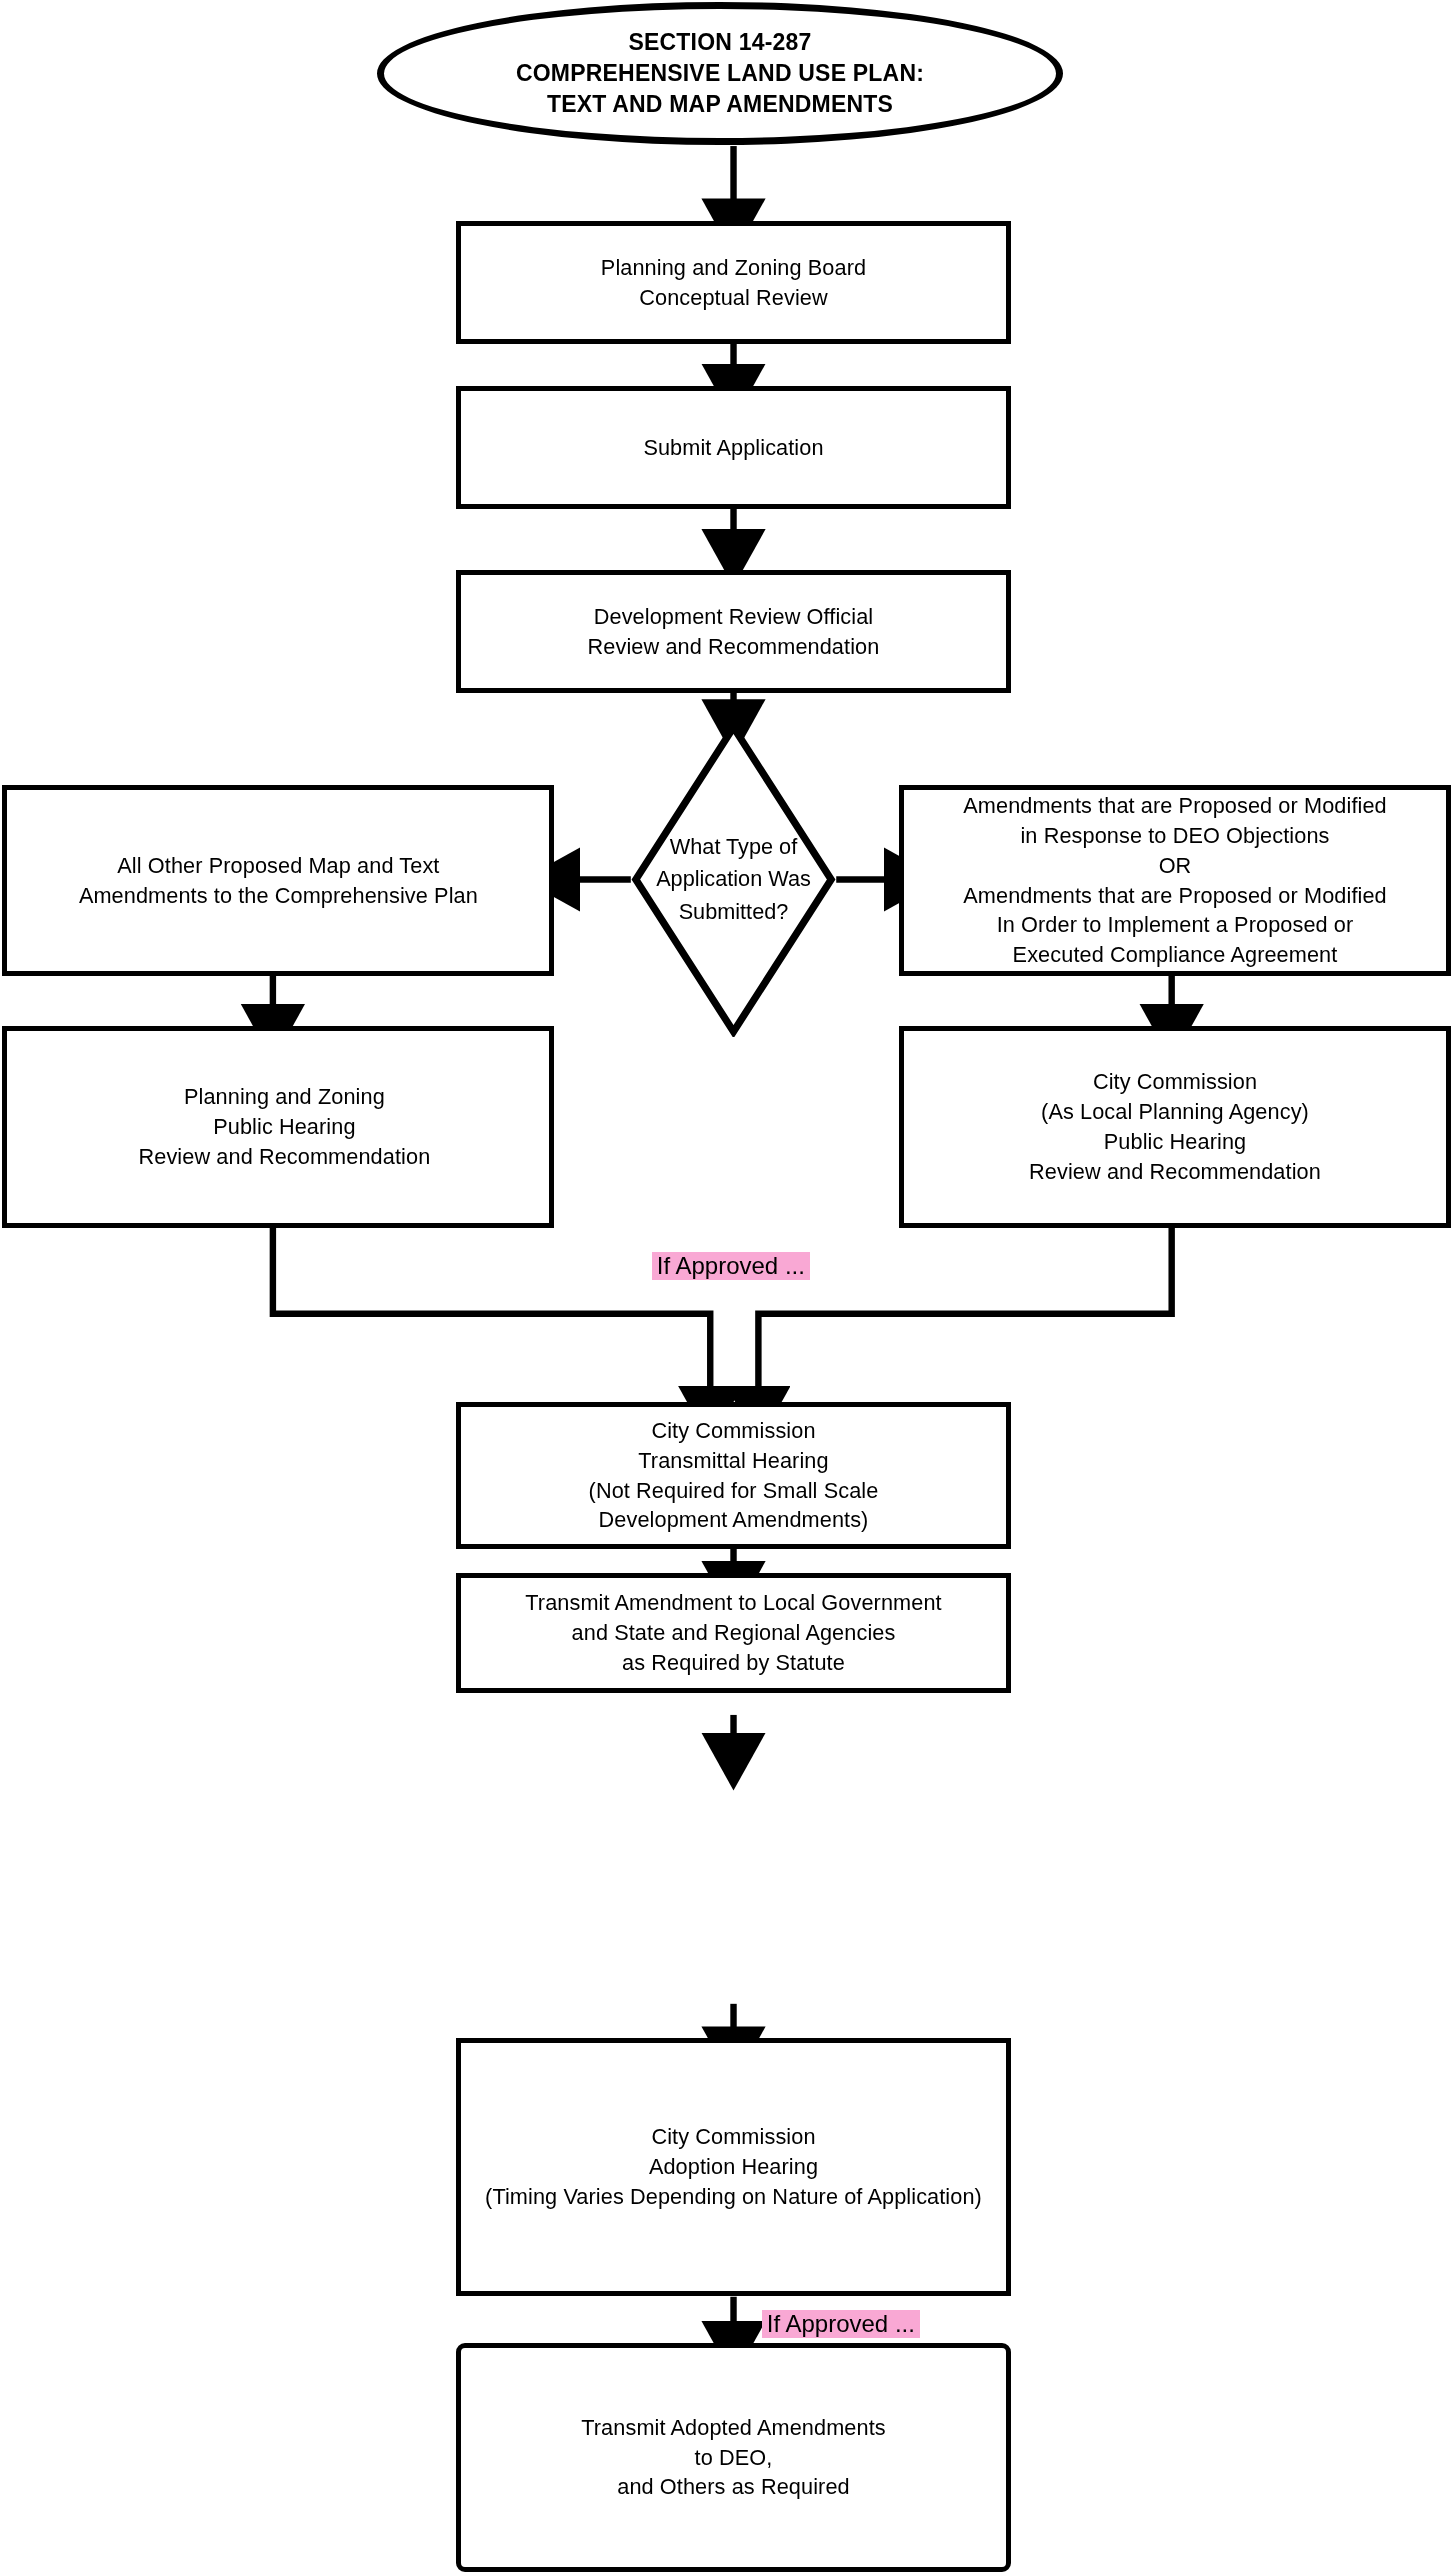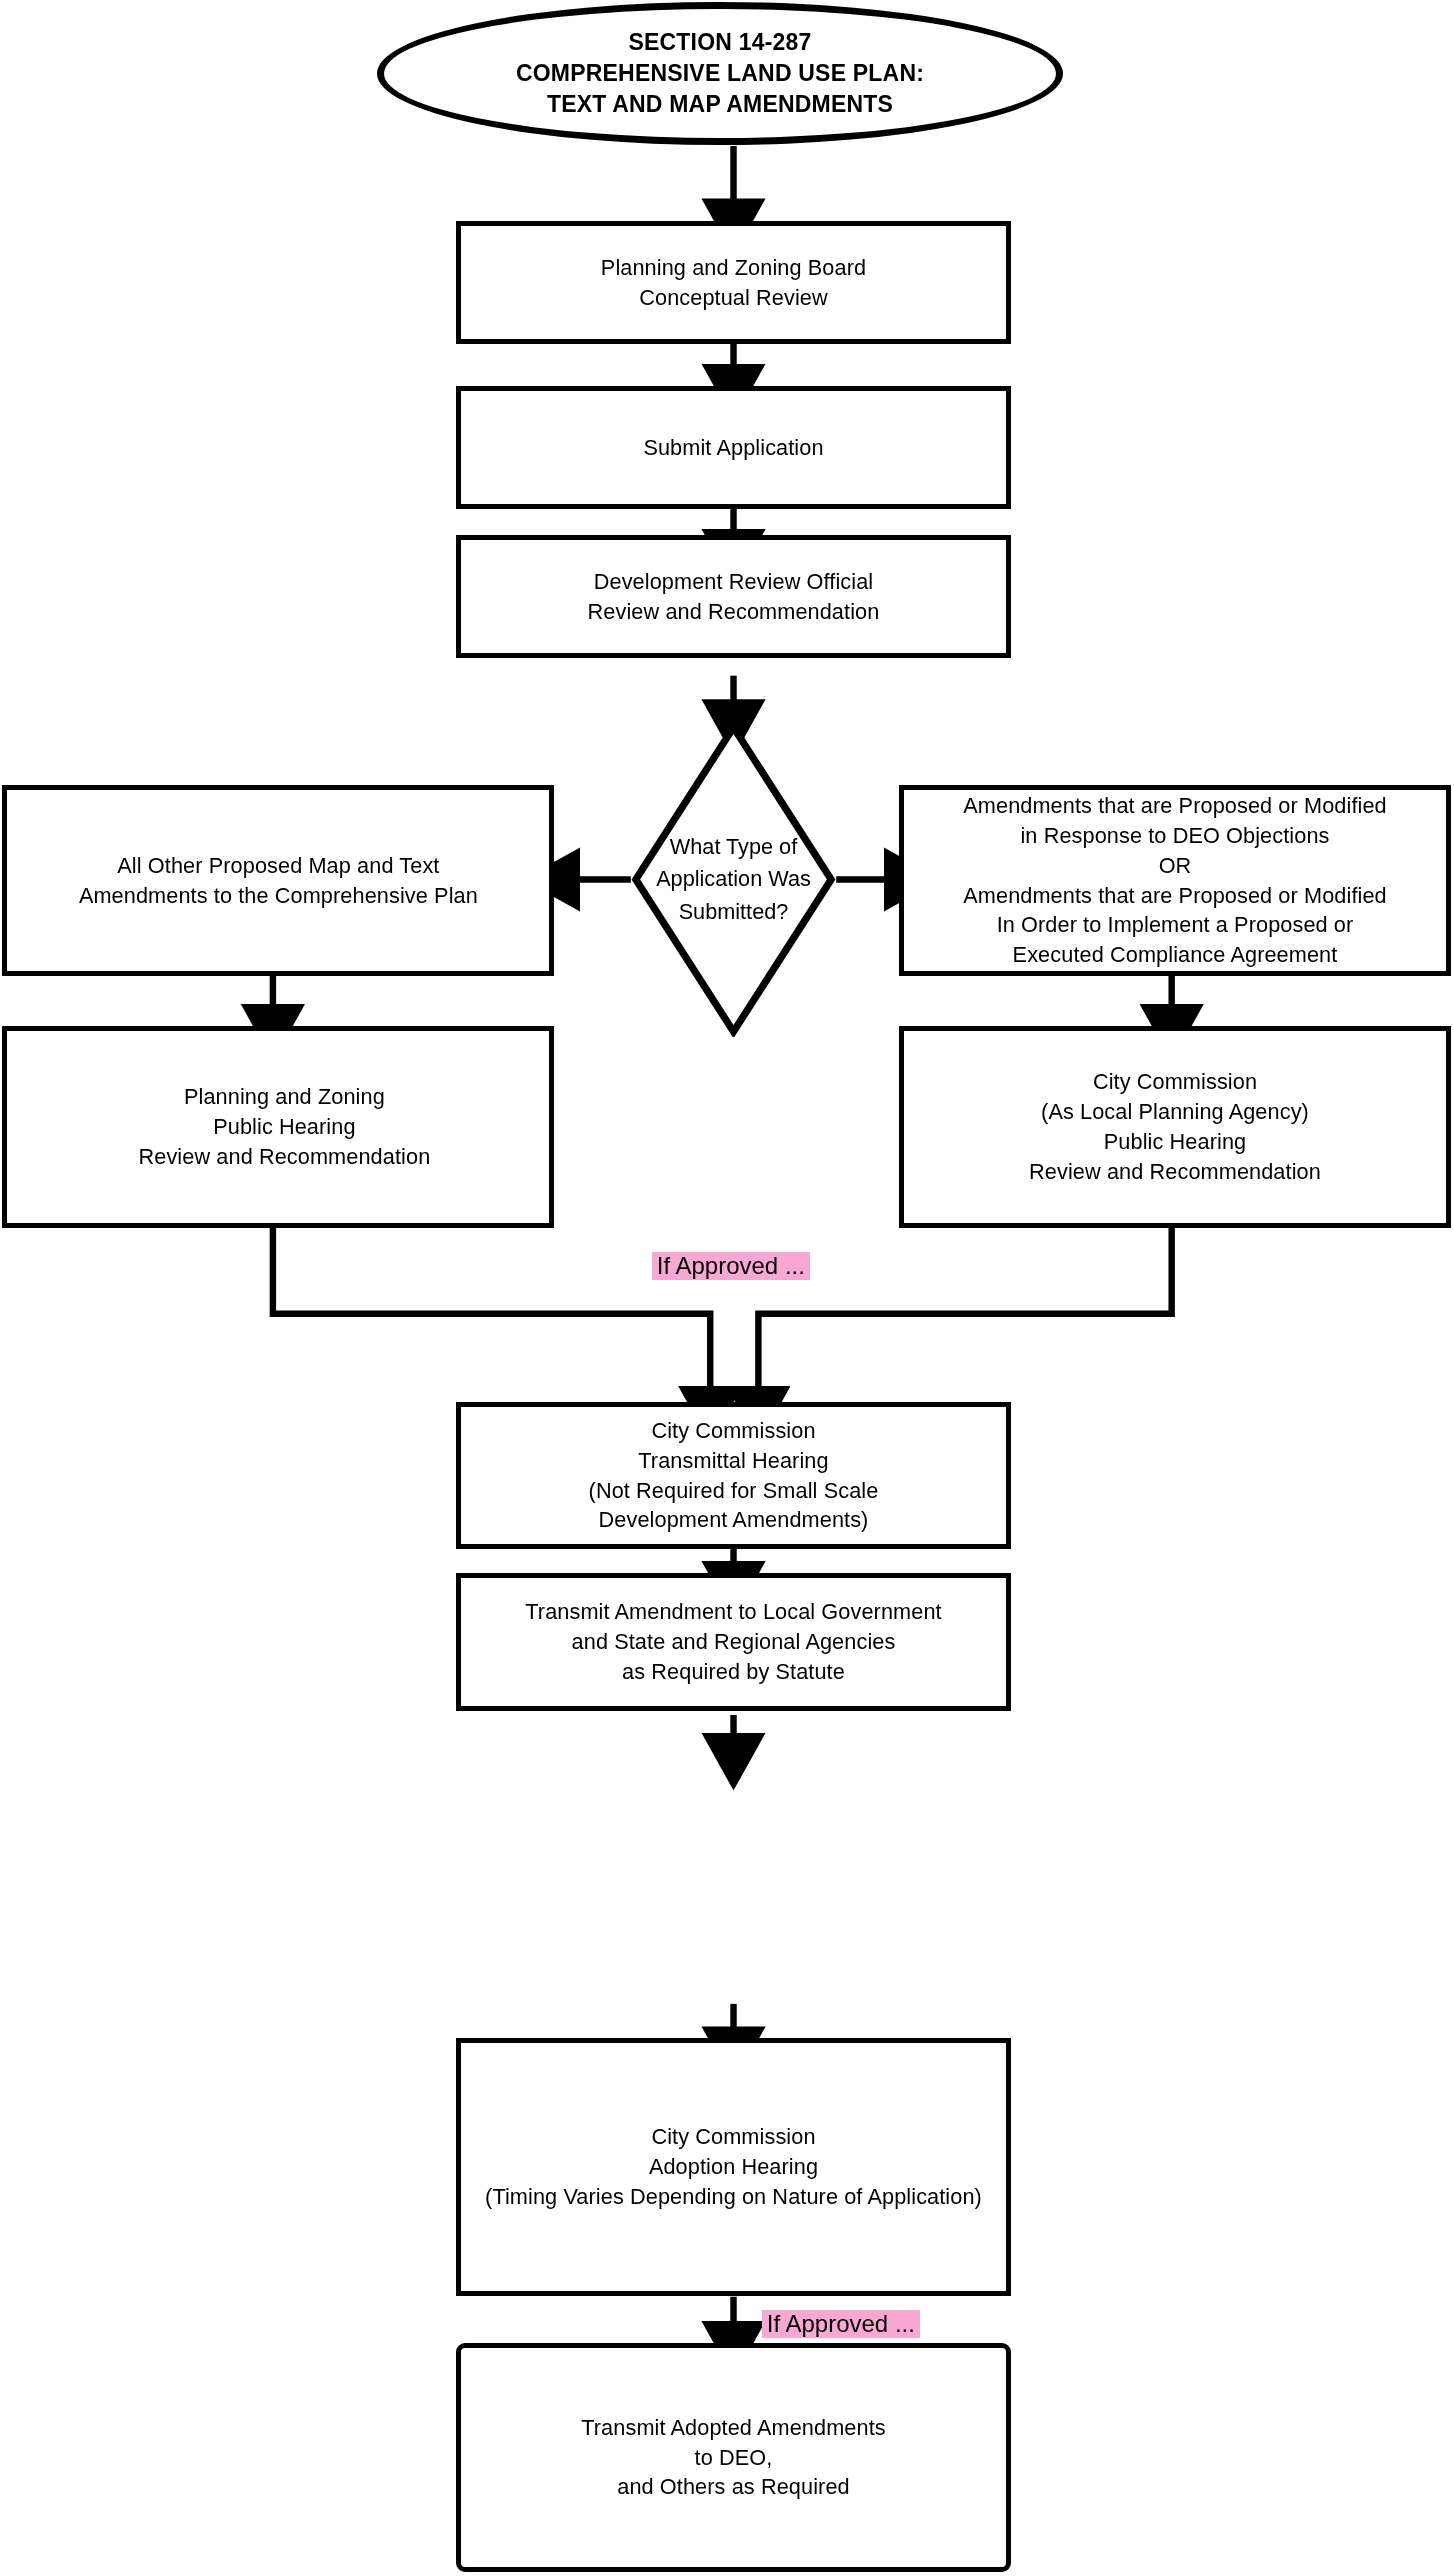--- a/index.html
+++ b/index.html
@@ -141,21 +141,21 @@
 
   <div class="node box" style="left:456px; top:386px; width:555px; height:123px;">
     <div class="txt">Submit Application</div>
   </div>
 
   <div class="node box" style="left:456px; top:221px; width:555px; height:123px;">
     <div class="txt">Planning and Zoning Board
 Conceptual Review</div>
   </div>
 
-  <div class="node box" style="left:456px; top:535px; width:555px; height:123px;">
+  <div class="node box" style="left:456px; top:570px; width:555px; height:123px;">
     <div class="txt">Development Review Official
 Review and Recommendation</div>
   </div>
 
   <div class="diamond-wrap" style="left:631px; top:722px; width:205px; height:315px;">
     <svg width="205" height="315" viewBox="0 0 256 392" xmlns="http://www.w3.org/2000/svg">
       <polygon points="128,6 250,196 128,386 6,196" fill="#ffffff" stroke="#000000" stroke-width="9"></polygon>
     </svg>
     <div class="diamond-label">What Type of
 Application Was
@@ -191,21 +191,21 @@
 
   <div class="edge-label" style="left:652px; top:1252px;">If Approved ...</div>
 
   <div class="node box" style="left:456px; top:1402px; width:555px; height:147px;">
     <div class="txt">City Commission
 Transmittal Hearing
 (Not Required for Small Scale
 Development Amendments)</div>
   </div>
 
-  <div class="node box" style="left:456px; top:1573px; width:555px; height:138px;">
+  <div class="node box" style="left:456px; top:1573px; width:555px; height:120px;">
     <div class="txt">Transmit Amendment to Local Government
 and State and Regional Agencies
 as Required by Statute</div>
   </div>
 
 
   <div class="node box" style="left:456px; top:2038px; width:555px; height:258px;">
     <div class="txt">City Commission
 Adoption Hearing
 (Timing Varies Depending on Nature of Application)</div>

